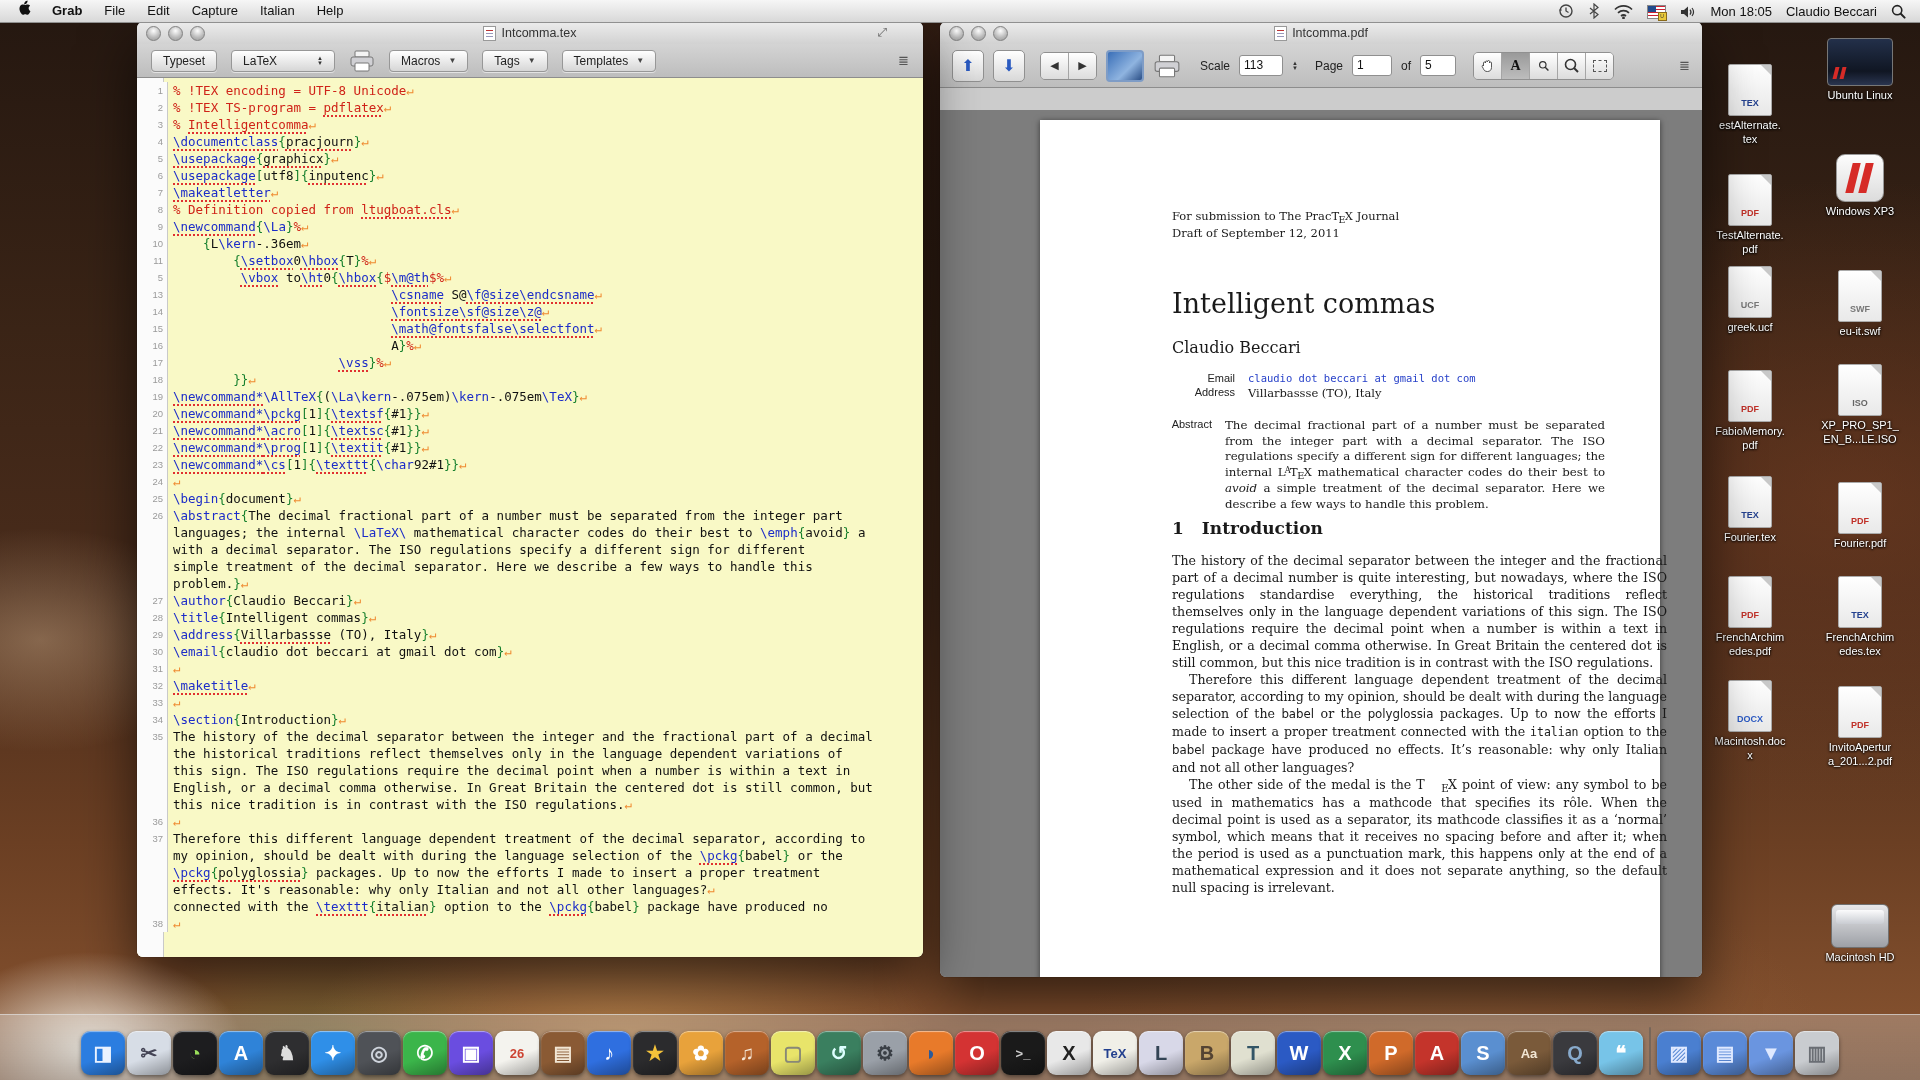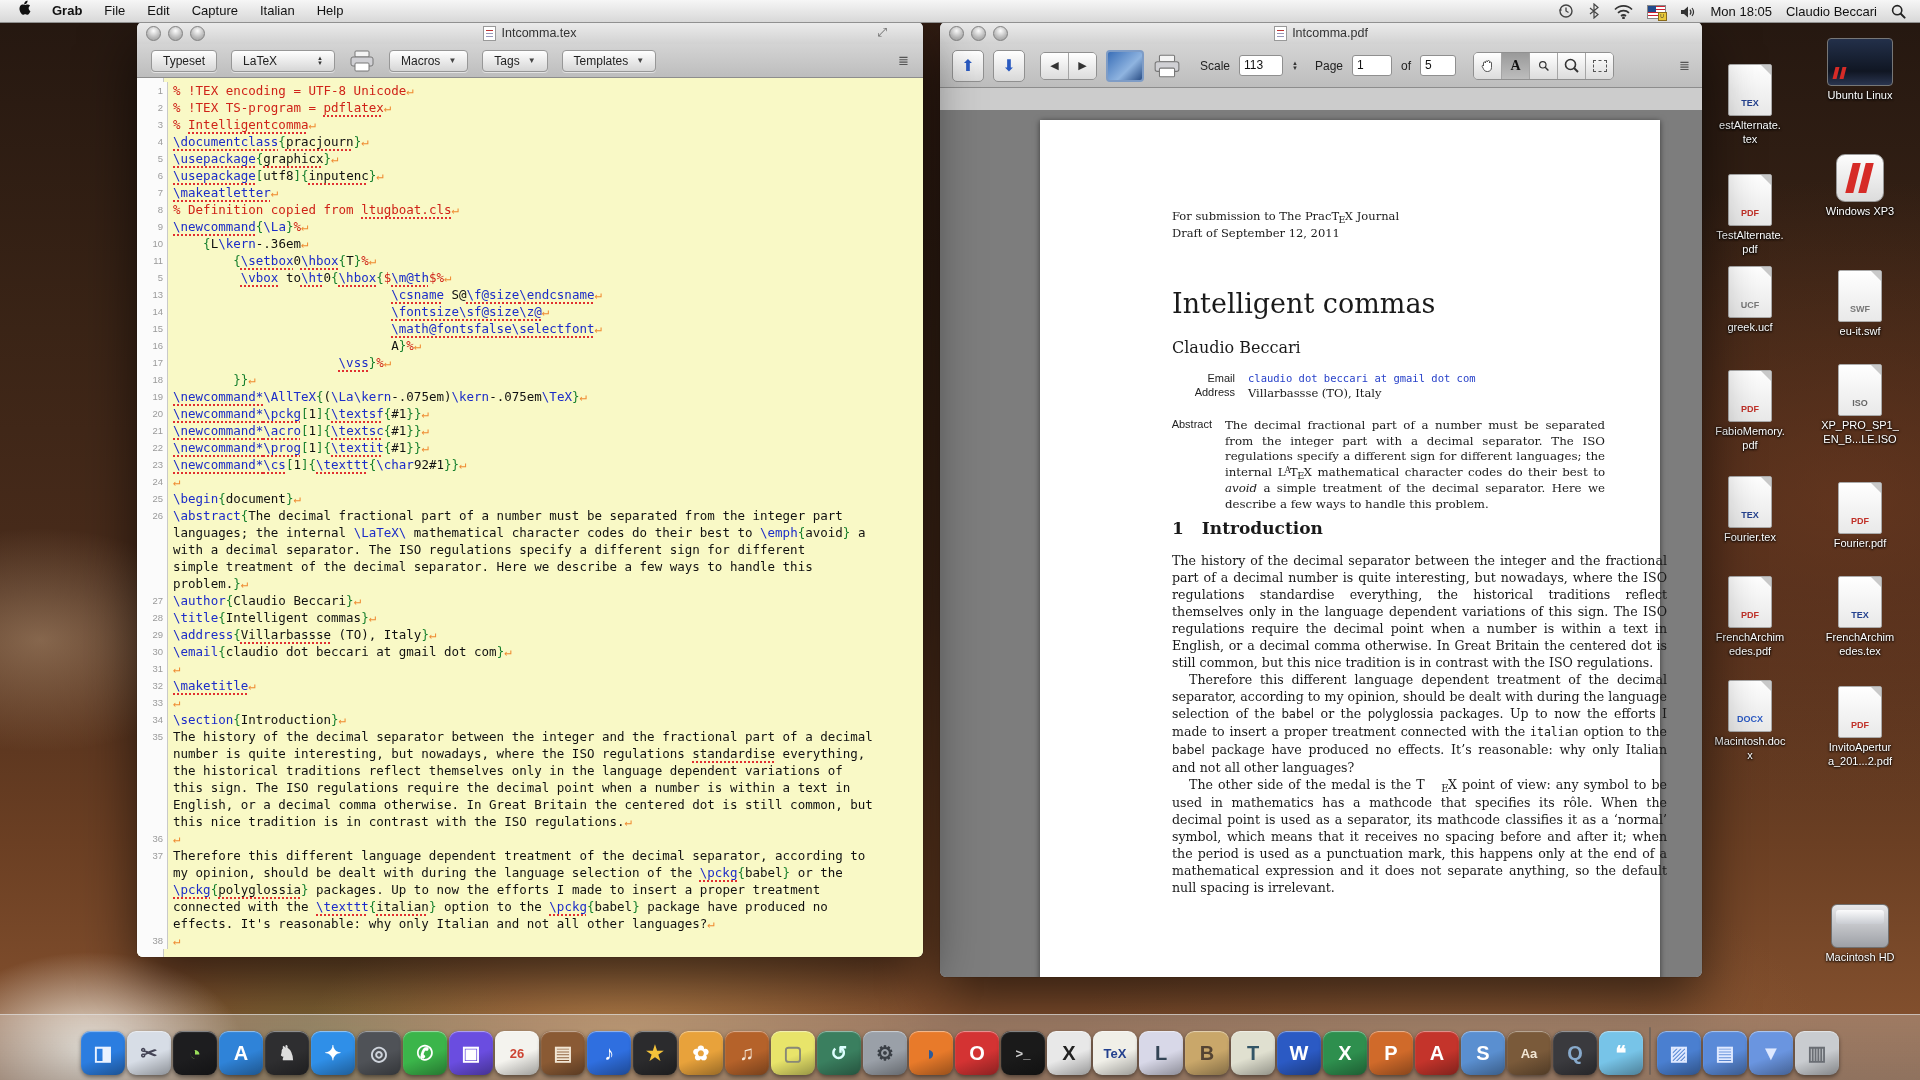--- a/index.html
+++ b/index.html
@@ -372,31 +372,31 @@
         <div class="ln"><span class="num"></span><span class="code">problem.<span class="br">}</span><span class="cr">↵</span></span></div>
         <div class="ln"><span class="num">27</span><span class="code"><span class="cs">\author</span><span class="br">{</span>Claudio Beccari<span class="br">}</span><span class="cr">↵</span></span></div>
         <div class="ln"><span class="num">28</span><span class="code"><span class="cs">\title</span><span class="br">{</span>Intelligent commas<span class="br">}</span><span class="cr">↵</span></span></div>
         <div class="ln"><span class="num">29</span><span class="code"><span class="cs">\address</span><span class="br">{</span><span class="sp">Villarbassse</span> (TO), Italy<span class="br">}</span><span class="cr">↵</span></span></div>
         <div class="ln"><span class="num">30</span><span class="code"><span class="cs">\email</span><span class="br">{</span>claudio dot beccari at gmail dot com<span class="br">}</span><span class="cr">↵</span></span></div>
         <div class="ln"><span class="num">31</span><span class="code"><span class="cr">↵</span></span></div>
         <div class="ln"><span class="num">32</span><span class="code"><span class="cs sp">\maketitle</span><span class="cr">↵</span></span></div>
         <div class="ln"><span class="num">33</span><span class="code"><span class="cr">↵</span></span></div>
         <div class="ln"><span class="num">34</span><span class="code"><span class="cs">\section</span><span class="br">{</span>Introduction<span class="br">}</span><span class="cr">↵</span></span></div>
         <div class="ln"><span class="num">35</span><span class="code">The history of the decimal separator between the integer and the fractional part of a decimal</span></div>
-        <div class="ln"><span class="num"></span><span class="code">number is quite interesting, but nowadays, where the ISO regulations <span class="sp">standardise</span> everything,</span></div>
+        <div class="ln"><span class="num"></span></div>
         <div class="ln"><span class="num"></span><span class="code">the historical traditions reflect themselves only in the language dependent variations of</span></div>
         <div class="ln"><span class="num"></span><span class="code">this sign. The ISO regulations require the decimal point when a number is within a text in</span></div>
         <div class="ln"><span class="num"></span><span class="code">English, or a decimal comma otherwise. In Great Britain the centered dot is still common, but</span></div>
         <div class="ln"><span class="num"></span><span class="code">this nice tradition is in contrast with the ISO regulations.<span class="cr">↵</span></span></div>
         <div class="ln"><span class="num">36</span><span class="code"><span class="cr">↵</span></span></div>
         <div class="ln"><span class="num">37</span><span class="code">Therefore this different language dependent treatment of the decimal separator, according to</span></div>
         <div class="ln"><span class="num"></span><span class="code">my opinion, should be dealt with during the language selection of the <span class="cs sp">\pckg</span><span class="br">{</span>babel<span class="br">}</span> or the</span></div>
         <div class="ln"><span class="num"></span><span class="code"><span class="cs sp">\pckg</span><span class="br">{</span><span class="sp">polyglossia</span><span class="br">}</span> packages. Up to now the efforts I made to insert a proper treatment</span></div>
+        <div class="ln"><span class="num"></span><span class="code">effects. It's reasonable: why only Italian and not all other languages?<span class="cr">↵</span></span></div>
         <div class="ln"><span class="num"></span><span class="code">connected with the <span class="cs sp">\texttt</span><span class="br">{</span><span class="sp">italian</span><span class="br">}</span> option to the <span class="cs sp">\pckg</span><span class="br">{</span>babel<span class="br">}</span> package have produced no</span></div>
-        <div class="ln"><span class="num"></span><span class="code">effects. It's reasonable: why only Italian and not all other languages?<span class="cr">↵</span></span></div>
         <div class="ln"><span class="num">38</span><span class="code"><span class="cr">↵</span></span></div>
       </div>
   </div>
 </div>
 
 <div class="window" style="left:940px;top:22px;width:762px;height:955px;z-index:5;">
   <div class="tbar">
     <div class="lights">
       <span class="light"></span>
       <span class="light"></span>

